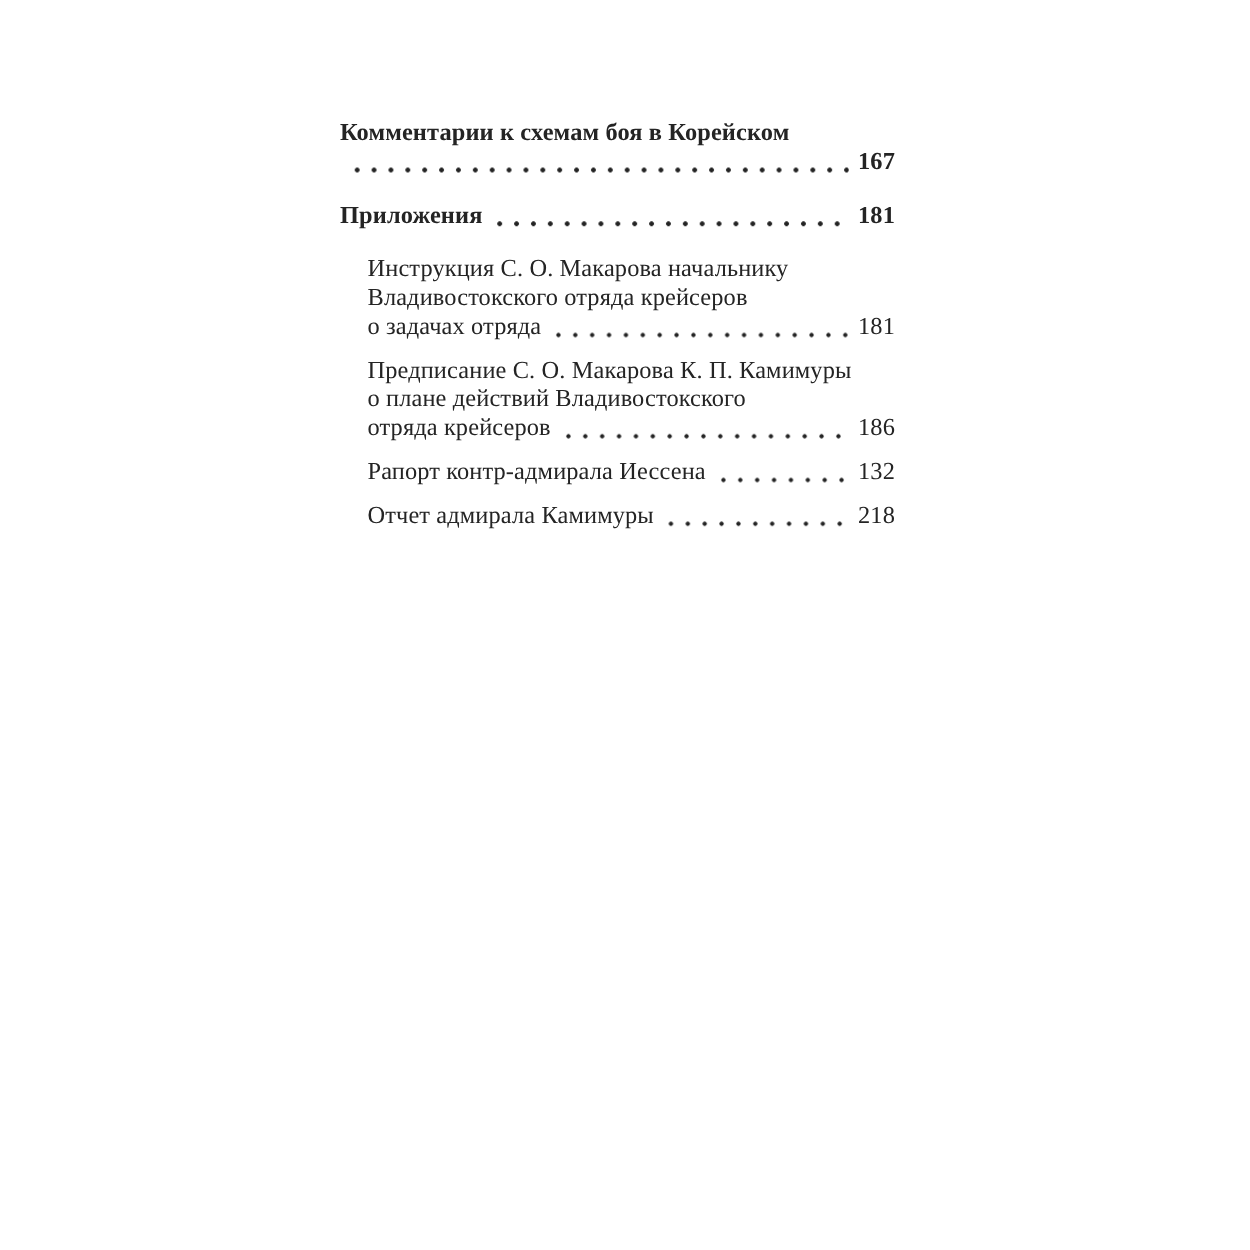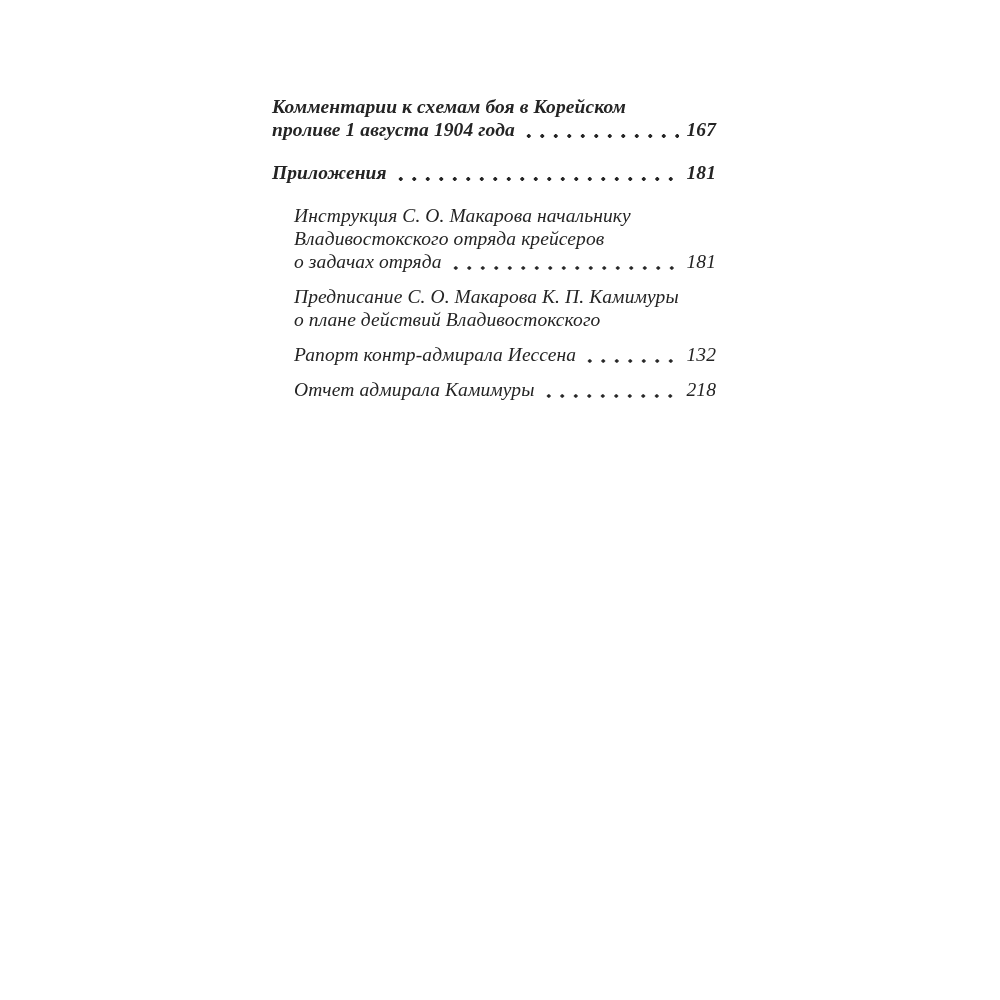--- a/index.html
+++ b/index.html
@@ -29,21 +29,20 @@
     margin-bottom: 20px;
   }
   .entry.sub {
     padding-left: 22px;
     margin-top: 12px;
   }
   .line {
     font-size: 19.5px;
     line-height: 23px;
     letter-spacing: 0.1px;
-    font-style: italic;
   }
   .line.last {
     display: flex;
     align-items: baseline;
   }
   .txt {
     white-space: nowrap;
     flex: 0 0 auto;
   }
   .leader {
@@ -65,21 +64,20 @@
   }
 </style>
 </head>
 <body>
 
 <div class="page">
   <div class="toc" id="toc">
       <div class="entry bold">
         <div class="line">Комментарии к схемам боя в Корейском</div>
         <div class="line last">
-          <span class="txt">проливе 1 августа 1904 года</span>
           <span class="leader"></span>
           <span class="pagenum">167</span>
         </div>
       </div>
       <div class="entry bold">
         <div class="line last">
           <span class="txt">Приложения</span>
           <span class="leader"></span>
           <span class="pagenum">181</span>
         </div>
@@ -89,20 +87,25 @@
         <div class="line">Владивостокского отряда крейсеров</div>
         <div class="line last">
           <span class="txt">о задачах отряда</span>
           <span class="leader"></span>
           <span class="pagenum">181</span>
         </div>
       </div>
       <div class="entry sub">
         <div class="line">Предписание С. О. Макарова К. П. Камимуры</div>
         <div class="line">о плане действий Владивостокского</div>
+        <div class="line last">
+          <span class="txt">отряда крейсеров</span>
+          <span class="leader"></span>
+          <span class="pagenum">186</span>
+        </div>
       </div>
       <div class="entry sub">
         <div class="line last">
           <span class="txt">Рапорт контр-адмирала Иессена</span>
           <span class="leader"></span>
           <span class="pagenum">132</span>
         </div>
       </div>
       <div class="entry sub">
         <div class="line last">

